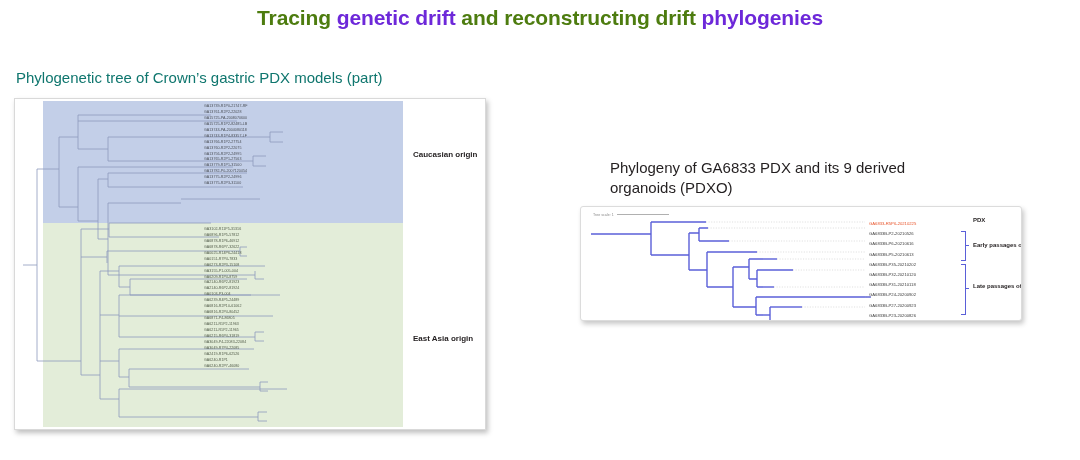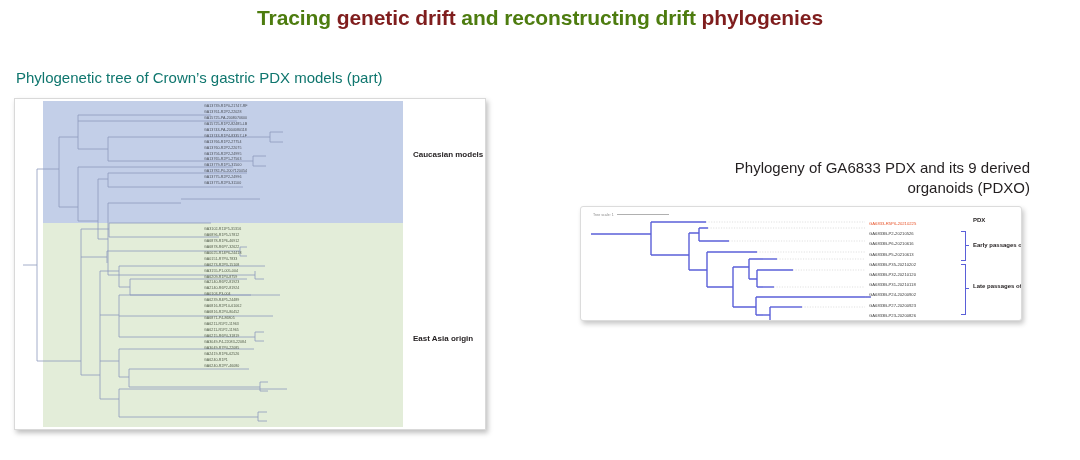--- a/index.html
+++ b/index.html
@@ -21,21 +21,21 @@
     left: 0;
     top: 6px;
     width: 1080px;
     text-align: center;
     font-size: 21px;
     font-weight: bold;
     letter-spacing: -0.1px;
     white-space: nowrap;
   }
   #slide-title .teal   { color: #4d7c0f; }
-  #slide-title .orange { color: #7f1d1d; }
+  #slide-title .orange { color: #6d28d9; }
 
   
   #left-panel {
     position: absolute;
     left: 14px;
     top: 68px;
     width: 500px;
     height: 380px;
   }
   #left-caption {
@@ -108,21 +108,21 @@
     position: absolute;
     left: 570px;
     top: 158px;
     width: 500px;
     height: 210px;
   }
   #right-caption {
     font-size: 15px;
     color: #231f20;
     line-height: 20px;
-    text-align: right;
+    text-align: left;
     width: 420px;
     margin: 0 auto 8px auto;
   }
   #right-tree-card {
     position: relative;
     margin-left: 10px;
     width: 440px;
     height: 113px;
     background: #ffffff;
     border: 1px solid #dcdcdc;
@@ -335,21 +335,21 @@
       <div class="leaf-label">GA6211-R1P2-11963</div>
       <div class="leaf-label">GA6211-R1P2-11965</div>
       <div class="leaf-label">GA6215-R6P4-31819</div>
       <div class="leaf-label">GA3049-P4-22083-22084</div>
       <div class="leaf-label">GA3049-R7P4-22085</div>
       <div class="leaf-label">GA2419-R1P6-62526</div>
       <div class="leaf-label">GA6240-R1P1</div>
       <div class="leaf-label">GA6240-R2P7-46080</div>
     </div>
 
-    <div class="band-label" id="label-caucasian">Caucasian models</div>
+    <div class="band-label" id="label-caucasian">Caucasian origin</div>
     <div class="band-label" id="label-eastasia">East Asia origin</div>
 
   </div>
 </div>
 
 <div id="right-panel">
 
   <div id="right-caption">
     <span>Phylogeny of GA6833 PDX and its 9 derived</span>
     <br>

